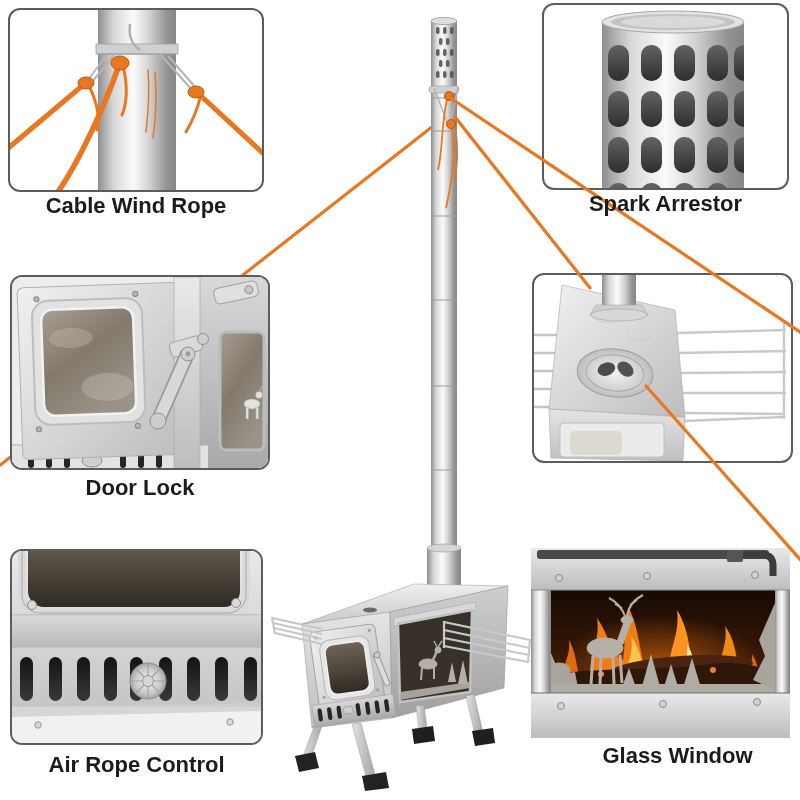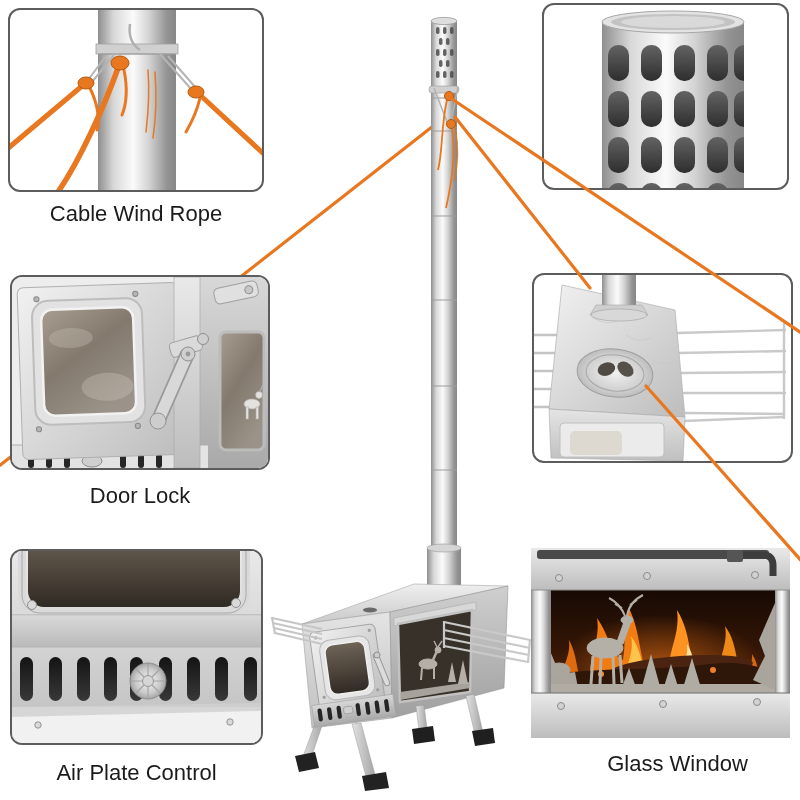--- a/index.html
+++ b/index.html
@@ -5,21 +5,21 @@
   html,body{margin:0;padding:0;background:#ffffff;}
   .canvas{position:relative;width:800px;height:800px;background:#fff;overflow:hidden;
           font-family:"Liberation Sans",sans-serif;}
   .layer{position:absolute;left:0;top:0;width:800px;height:800px;pointer-events:none;}
   .z1{z-index:1}.z2{z-index:2}.z3{z-index:3}
   .box{position:absolute;box-sizing:border-box;border:2px solid #5c5c5c;border-radius:12px;
        background:#fff;overflow:hidden;z-index:2;}
   .photo{position:absolute;box-sizing:border-box;background:#fff;overflow:hidden;z-index:2;}
   .box svg,.photo svg{display:block;width:100%;height:100%;}
   .caption{position:absolute;z-index:4;text-align:center;font-size:22px;line-height:24px;
-           color:#1b1b1b;font-weight:400;margin-top:8px;}
+           color:#1b1b1b;font-weight:700;}
 </style>
 </head>
 <body>
 
 <div class="canvas">
 
   <svg width="0" height="0" style="position:absolute" aria-hidden="true">
     <defs>
       <linearGradient id="gSilverH" x1="0" y1="0" x2="1" y2="0">
         <stop offset="0" stop-color="#8e8e8e"></stop>
@@ -282,20 +282,21 @@
         <rect x="64" y="178" width="21" height="36" rx="10"></rect>
           <rect x="97" y="178" width="21" height="36" rx="10"></rect>
         <rect x="130" y="178" width="21" height="36" rx="10"></rect>
           <rect x="163" y="178" width="21" height="36" rx="10"></rect>
       </g>
       <ellipse cx="129" cy="17" rx="71" ry="11" fill="#e3e3e3" stroke="#a6a6a6"></ellipse>
       <ellipse cx="129" cy="17" rx="62" ry="8" fill="#c3c3c3"></ellipse>
       <ellipse cx="129" cy="17" rx="52" ry="6" fill="#d9d9d9"></ellipse>
     </svg>
   </div>
+  <div class="caption" style="left:542px;top:192px;width:247px">Spark Arrestor</div>
 
   <div class="box" style="left:10px;top:275px;width:260px;height:195px">
     <svg viewBox="0 0 256 191" preserveAspectRatio="none">
       <rect x="0" y="0" width="256" height="191" fill="#ededed"></rect>
       <rect x="186" y="0" width="70" height="191" fill="url(#gPanelDark)"></rect>
       <rect x="208" y="55" width="44" height="118" rx="6" fill="url(#gGlassTaupe)" stroke="#bcbcbc" stroke-width="3"></rect>
       <g fill="#e4e2de" stroke="#b0b0b0" stroke-width="0.6">
         <ellipse cx="240" cy="127" rx="8" ry="5"></ellipse>
         <rect x="234" y="130" width="2.4" height="12"></rect>
           <rect x="244" y="130" width="2.4" height="12"></rect>
@@ -412,21 +413,21 @@
             <line x1="148" y1="118" x2="124" y2="142"></line>
         </g>
         <circle cx="136" cy="130" r="5.5" fill="#d6d6d6" stroke="#969696"></circle>
       </g>
       <rect x="0" y="156" width="249" height="36" fill="#f1f1f1"></rect>
       <polygon points="0,156 249,152 249,160 0,166" fill="#cfcfcf" opacity="0.8"></polygon>
       <circle cx="26" cy="174" r="3.2" fill="#d9d9d9" stroke="#949494"></circle>
       <circle cx="218" cy="171" r="3.2" fill="#d9d9d9" stroke="#949494"></circle>
     </svg>
   </div>
-  <div class="caption" style="left:10px;top:753px;width:253px">Air Plate Control</div>
+  <div class="caption" style="left:10px;top:753px;width:253px">Air Rope Control</div>
 
   <div class="photo" style="left:531px;top:548px;width:259px;height:190px">
     <svg viewBox="0 0 259 190" preserveAspectRatio="none">
       <rect x="0" y="0" width="259" height="190" fill="url(#gBandV)"></rect>
       <rect x="20" y="42" width="224" height="103" fill="url(#gFireBg)"></rect>
       <ellipse cx="130" cy="115" rx="100" ry="48" fill="url(#gGlow)" opacity="0.8"></ellipse>
       <g>
         <path d="M28,140 C30,118 40,110 38,92 C48,110 44,126 54,140 Z" fill="#e06a10"></path>
         <path d="M60,140 C55,110 70,95 66,70 C80,90 78,105 92,112 C96,90 90,78 98,60 C110,85 108,110 120,140 Z" fill="#f07c12"></path>
         <path d="M95,140 C92,118 104,108 100,88 C112,104 110,122 122,140 Z" fill="#ffc24d"></path>

